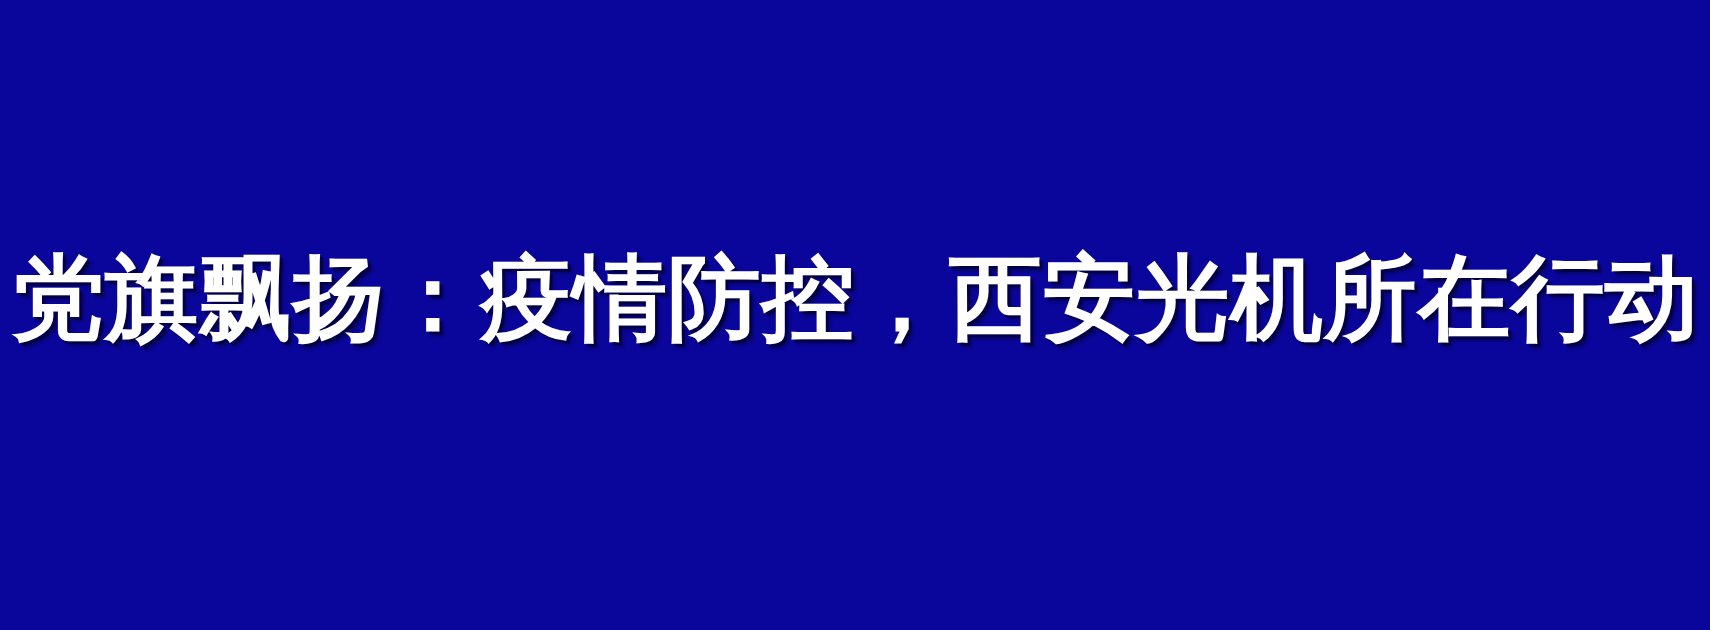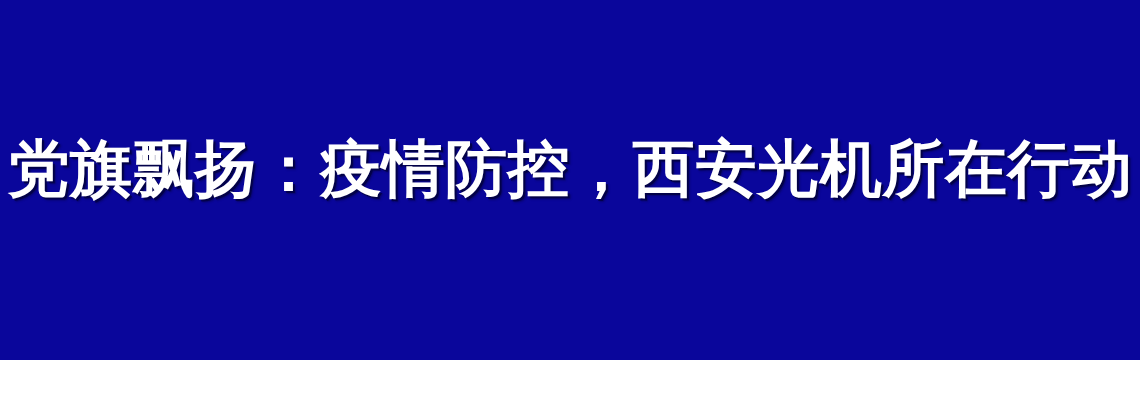--- a/index.html
+++ b/index.html
@@ -13,21 +13,21 @@
     height: 420px;
     overflow: hidden;
     font-family: "Liberation Sans", "DejaVu Sans", sans-serif;
   }
 
   
   .banner {
     position: relative;
     box-sizing: border-box;
     width: 1140px;
-    height: 360px;
+    height: 420px;
     background: #0a069b;
     display: flex;
     align-items: center;
     justify-content: center;
     user-select: none;
   }
 
   
   .banner-headline {
     display: block;

